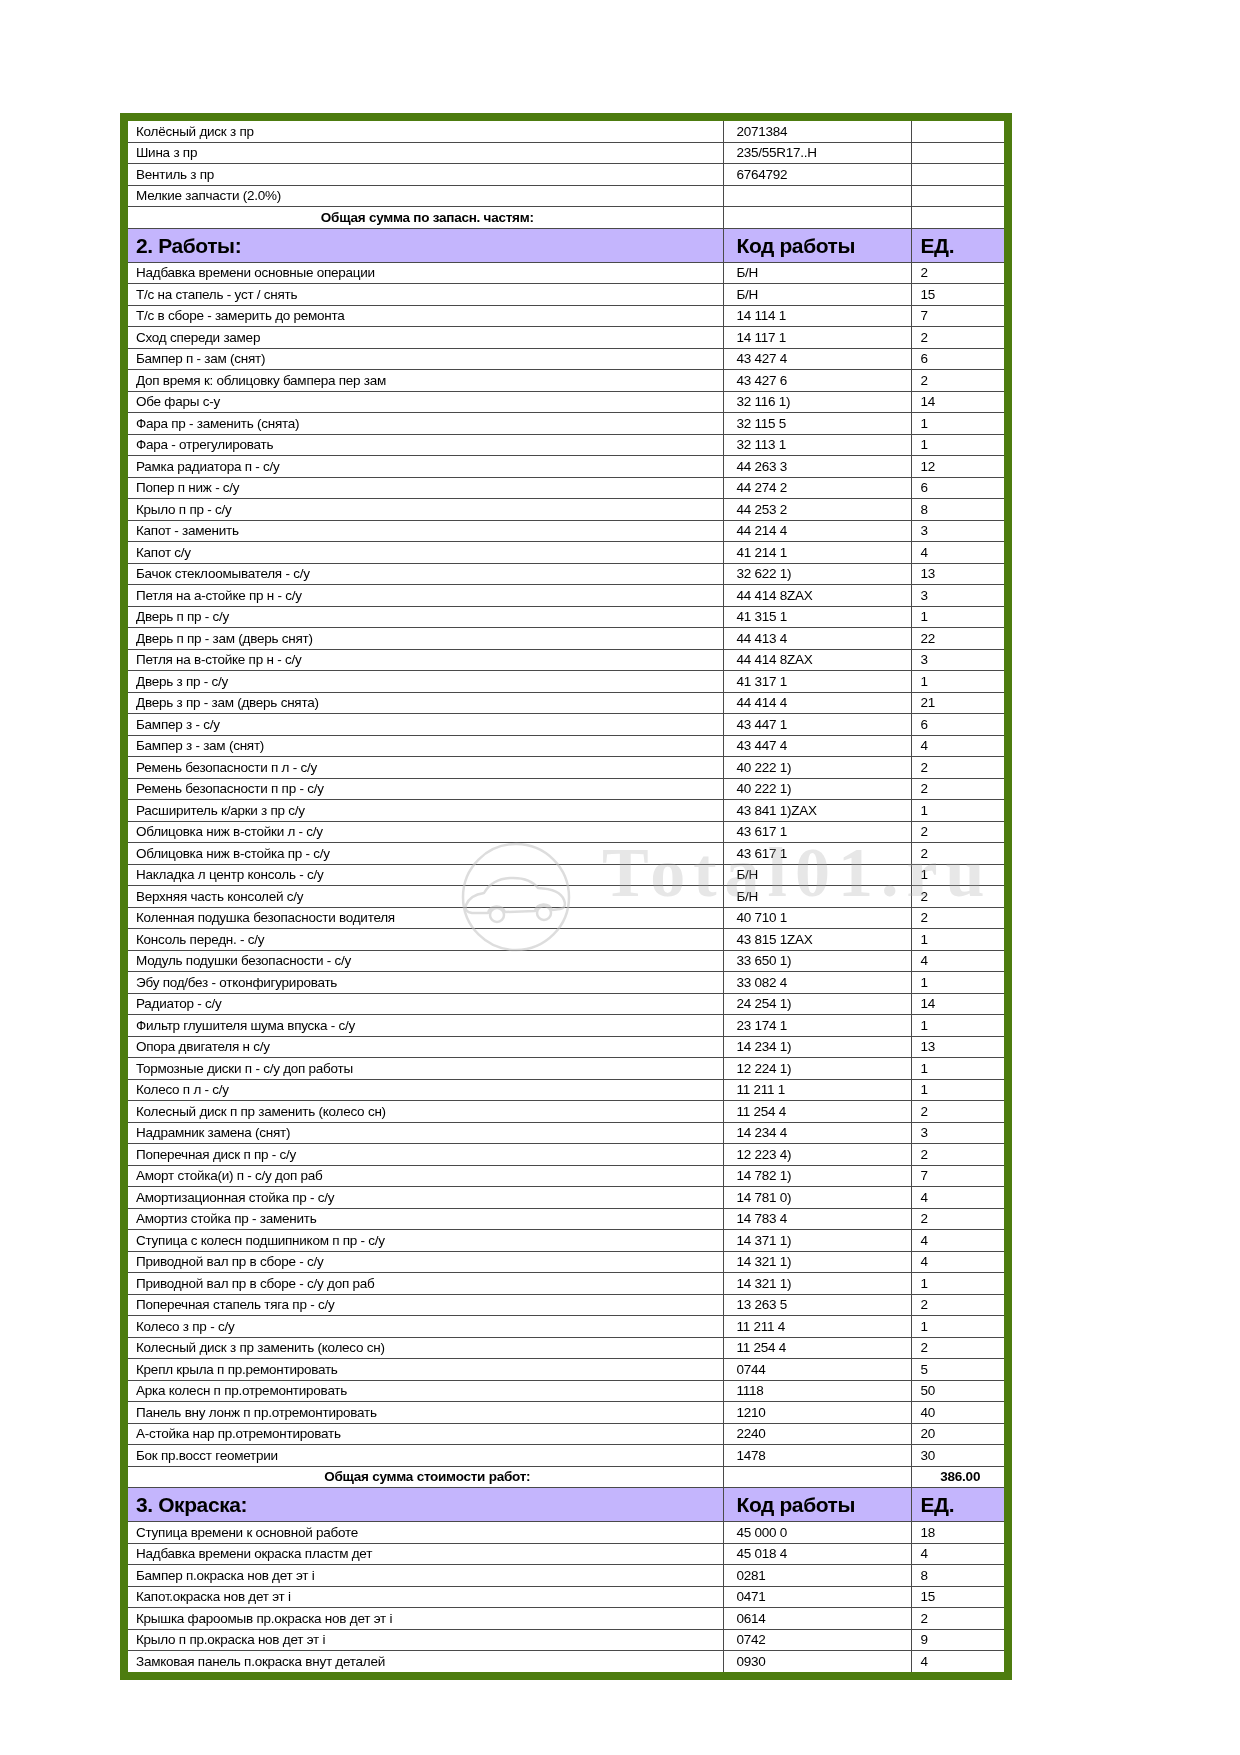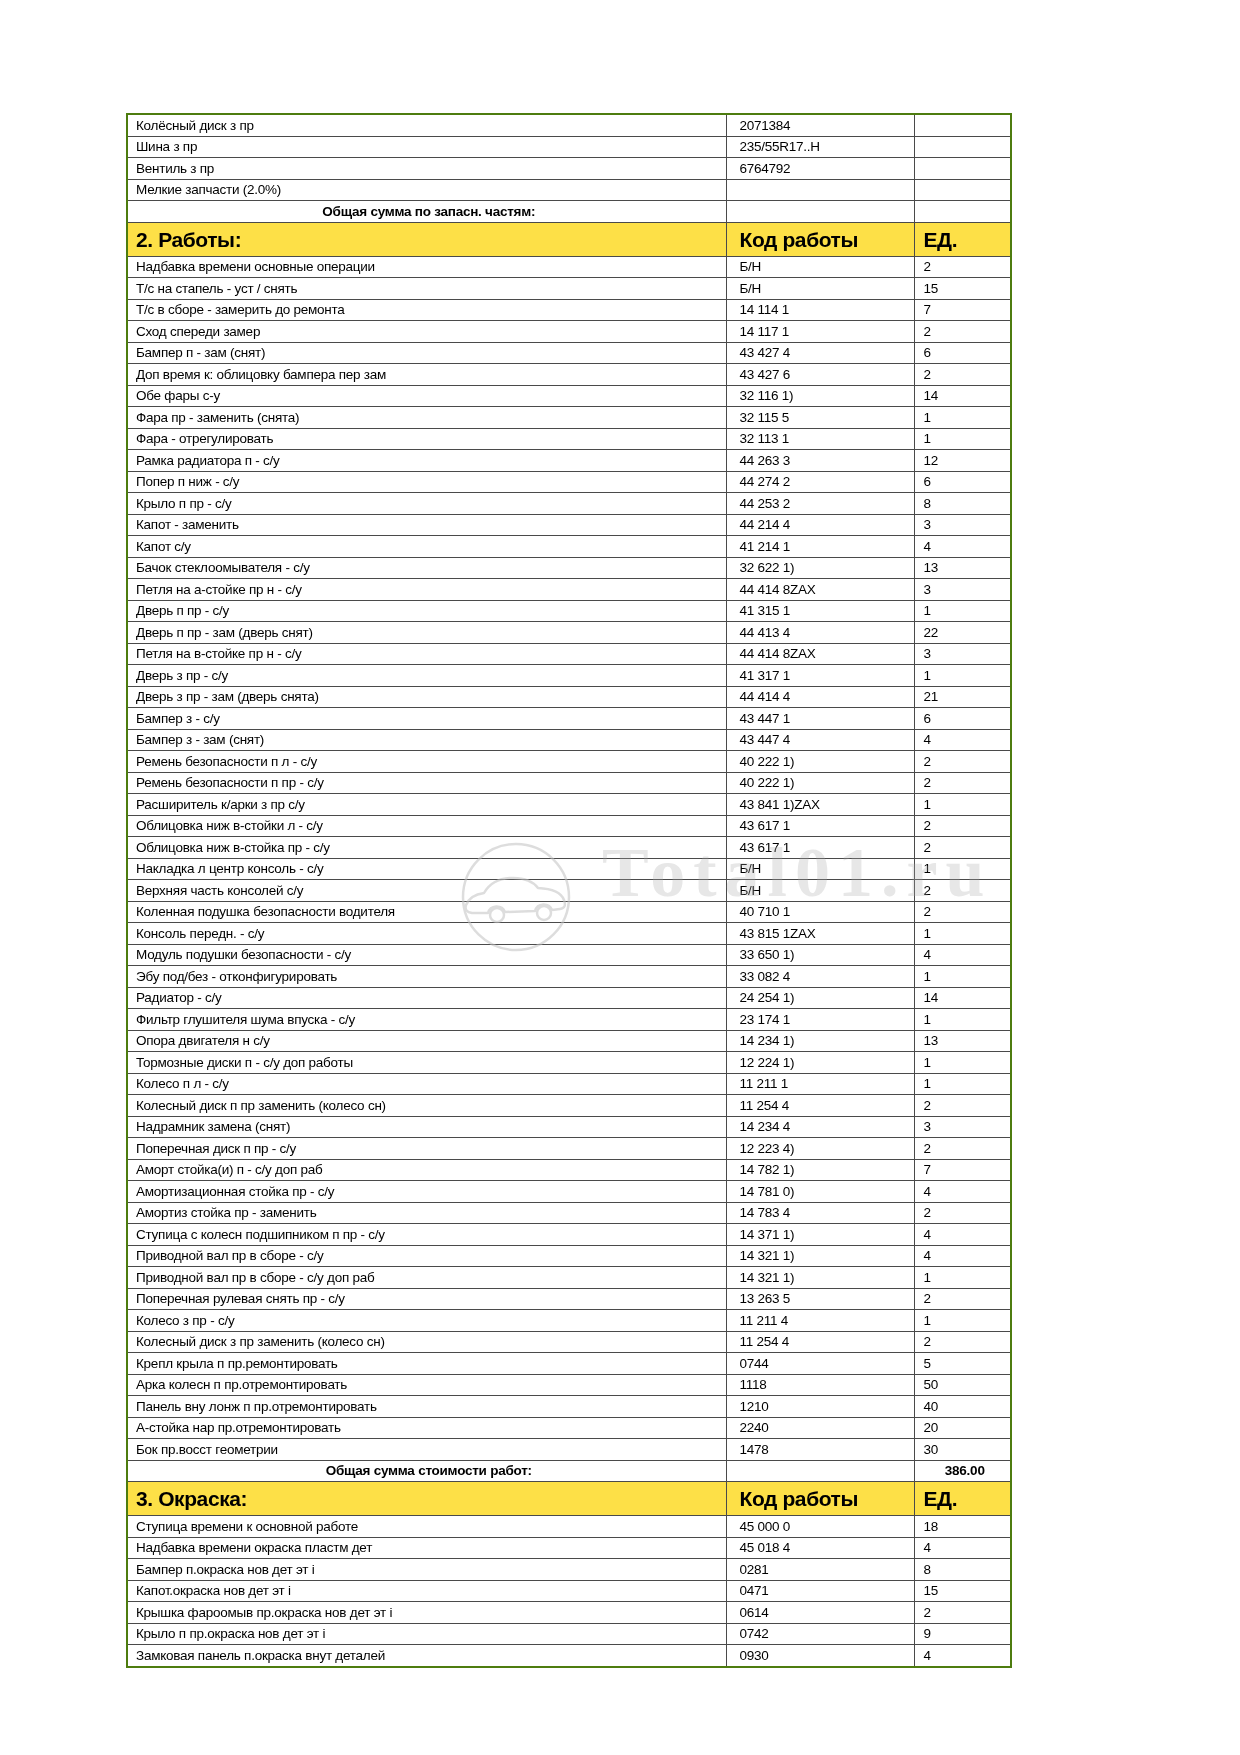--- a/index.html
+++ b/index.html
@@ -8,42 +8,42 @@
     background: #ffffff;
     font-family: "Liberation Sans", "DejaVu Sans", sans-serif;
     color: #000;
     position: relative;
     overflow: hidden;
   }
   .sheet { position: absolute; inset: 0; }
 
   table.estimate {
     position: absolute;
-    left: 126px; top: 113px;
+    left: 120px; top: 113px;
     width: 884px;
     border-collapse: collapse;
     table-layout: fixed;
-    border: 2px solid #4d7c0f;
+    border: 8px solid #4d7c0f;
   }
   table.estimate td {
     border: 1px solid #4a4a4a;
     height: 20.5px;
     padding: 0 4px 0 8px;
     font-size: 13.5px;
     letter-spacing: -0.25px;
     line-height: 1.0;
     white-space: nowrap;
     overflow: hidden;
     vertical-align: middle;
   }
   table.estimate td.c1 { padding-left: 13px; }
   table.estimate td.c2 { padding-left: 9px; }
   tr.bold td { font-weight: bold; text-align: center; }
   tr.section-header td {
-    background: #fde047;
+    background: #c4b5fd;
     font-weight: bold;
     font-size: 21px;
     letter-spacing: -0.4px;
     height: 33px;
   }
 
   .watermark {
     position: absolute;
     left: 448px; top: 833px;
     width: 600px; height: 130px;
@@ -352,21 +352,21 @@
           <td class="c0">Приводной вал пр в сборе - с/у</td>
           <td class="c1">14 321 1)</td>
           <td class="c2">4</td>
         </tr>
         <tr>
           <td class="c0">Приводной вал пр в сборе - с/у доп раб</td>
           <td class="c1">14 321 1)</td>
           <td class="c2">1</td>
         </tr>
         <tr>
-          <td class="c0">Поперечная рулевая снять пр - с/у</td>
+          <td class="c0">Поперечная стапель тяга пр - с/у</td>
           <td class="c1">13 263 5</td>
           <td class="c2">2</td>
         </tr>
         <tr>
           <td class="c0">Колесо з пр - с/у</td>
           <td class="c1">11 211 4</td>
           <td class="c2">1</td>
         </tr>
         <tr>
           <td class="c0">Колесный диск з пр заменить (колесо сн)</td>

